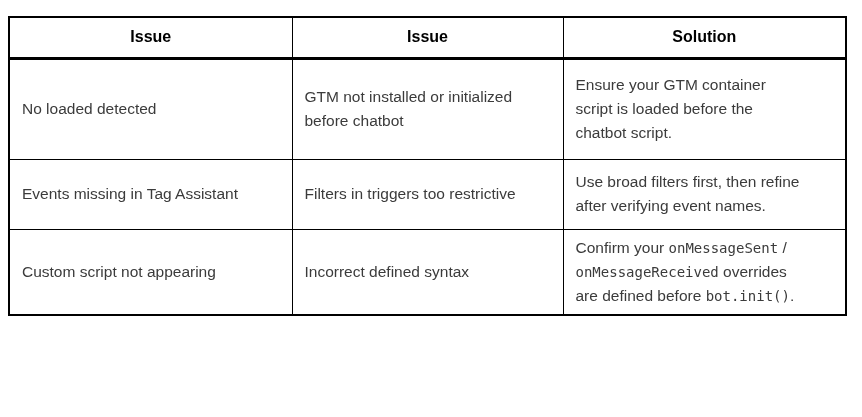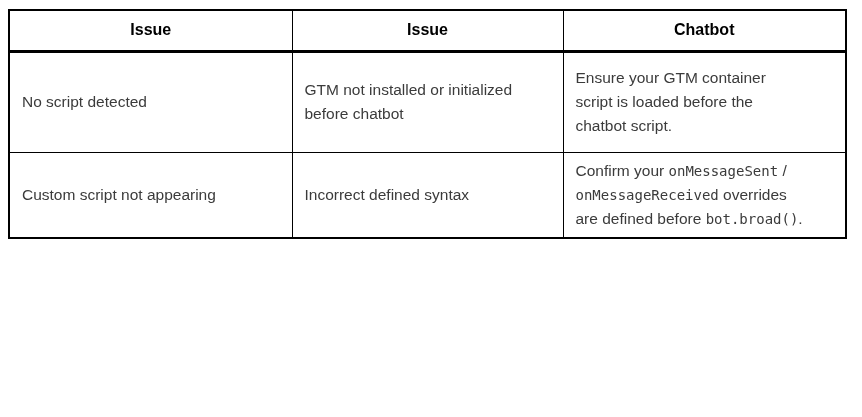--- a/index.html
+++ b/index.html
@@ -23,21 +23,21 @@
     top: 9px;
     border-collapse: collapse;
     table-layout: fixed;
     width: 837px;
     background: #ffffff;
   }
   table.troubleshoot col.c1 { width: 283px; }
   table.troubleshoot col.c2 { width: 271px; }
   table.troubleshoot col.c3 { width: 283px; }
 
-  table.troubleshoot { border: 2px solid #000000; }
+  table.troubleshoot { border: 2px solid #000000; margin-top: 7px; }
   table.troubleshoot th,
   table.troubleshoot td {
     border: 1px solid #000000;
     vertical-align: middle;
     padding: 6px 12px;
     box-sizing: border-box;
   }
   table.troubleshoot thead th {
     border-bottom: 3px solid #000000;
     height: 41px;
@@ -72,34 +72,40 @@
   <table class="troubleshoot">
     <colgroup>
       <col class="c1">
       <col class="c2">
       <col class="c3">
     </colgroup>
     <thead>
       <tr>
         <th>Issue</th>
         <th>Issue</th>
-        <th>Chatbot</th>
+        <th>Solution</th>
       </tr>
     </thead>
     <tbody>
       <tr class="row-1">
-        <td>No script detected</td>
+        <td>No loaded detected</td>
         <td>GTM not installed or initialized
 before chatbot</td>
         <td>Ensure your GTM container
 script is loaded before the
 chatbot script.</td>
       </tr>
+      <tr class="row-2">
+        <td>Events missing in Tag Assistant</td>
+        <td>Filters in triggers too restrictive</td>
+        <td>Use broad filters first, then refine
+after verifying event names.</td>
+      </tr>
       <tr class="row-4">
         <td>Custom script not appearing</td>
         <td>Incorrect defined syntax</td>
         <td><span>Confirm your </span><span class="code">onMessageSent</span><span> /
 </span><span class="code">onMessageReceived</span><span> overrides
-are defined before </span><span class="code">bot.broad()</span><span>.</span></td>
+are defined before </span><span class="code">bot.init()</span><span>.</span></td>
       </tr>
     </tbody>
   </table>
 </div>
 
 </body></html>

